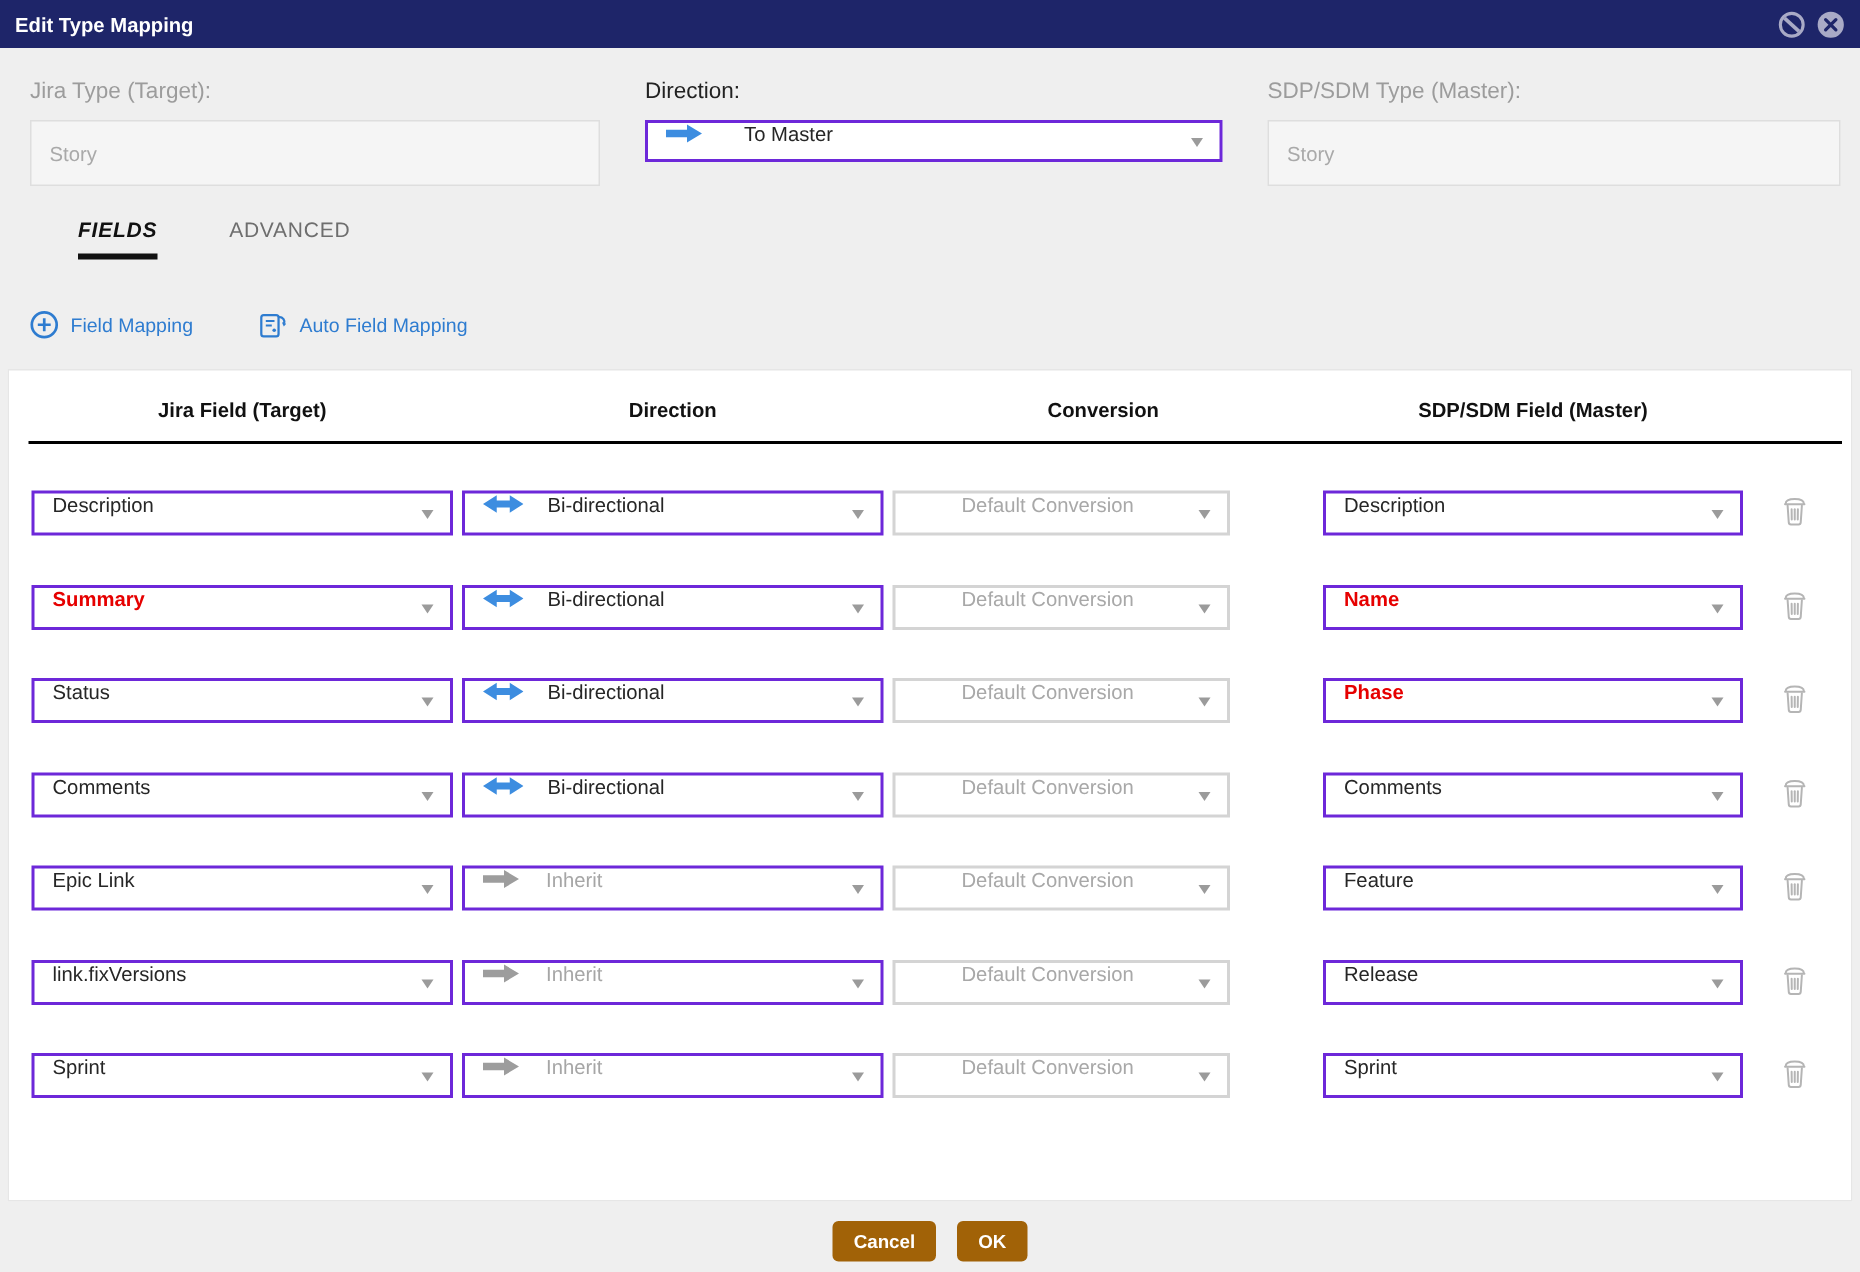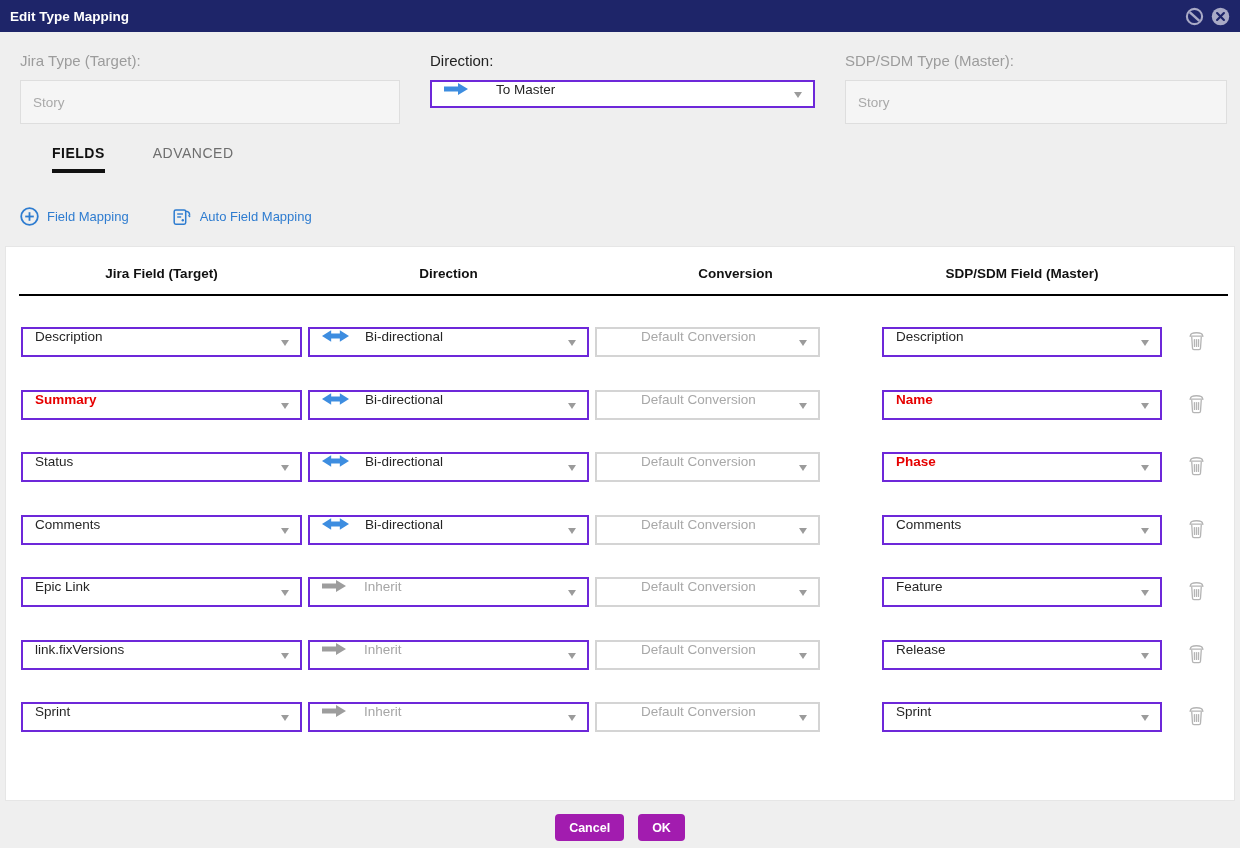--- a/index.html
+++ b/index.html
@@ -45,21 +45,21 @@
     width:0; height:0;
     border-left:4.5px solid transparent; border-right:4.5px solid transparent;
     border-top:6px solid #9b9b9b;
   }
   .g-dir .select .val { margin-left:26px; }
   .arr { display:inline-flex; align-items:center; }
 
   
   .tabs { position:absolute; left:52px; top:145px; display:flex; gap:48px; }
   .tab { font-size:14px; letter-spacing:0.5px; color:#6e6e6e; cursor:pointer; padding-bottom:8px; }
-  .tab.active { color:#111; font-weight:bold; border-bottom:4px solid #111; }
+  .tab.active { color:#111; font-weight:bold; border-bottom:4px solid #111;font-style:italic; }
 
   
   .toolbar { position:absolute; left:20px; top:206px; display:flex; gap:42px; align-items:center; }
   .tool { display:flex; align-items:center; gap:8px; cursor:pointer; }
   .tool span.tlabel { color:#2e7cd0; font-size:13px; }
 
   
   .panel {
     position:absolute; left:5px; top:246px; width:1230px; height:555px;
     background:#fff; border:1px solid #e6e6e6;
@@ -86,21 +86,21 @@
   .mrow.inherit .arr-single { display:inline-flex; }
   .mrow.inherit .c2 .val { color:#a6a6a6; }
   .val.red { color:#e60000; font-weight:bold; }
   .trash {
     position:absolute; left:1181px; top:3px; cursor:pointer; display:inline-flex;
   }
 
   
   .footer { position:absolute; left:0; top:814px; width:1240px; display:flex; justify-content:center; gap:14px; }
   .btn {
-    background:#a21caf; color:#fff; border:none; border-radius:4px;
+    background:#a16207; color:#fff; border:none; border-radius:4px;
     font-family:"Liberation Sans", sans-serif;
     font-size:12.5px; font-weight:bold; height:27px; padding:0 14px;
     cursor:pointer;
   }
 </style>
 </head>
 <body>
 
 <div class="titlebar">
   <span class="title">Edit Type Mapping</span>

